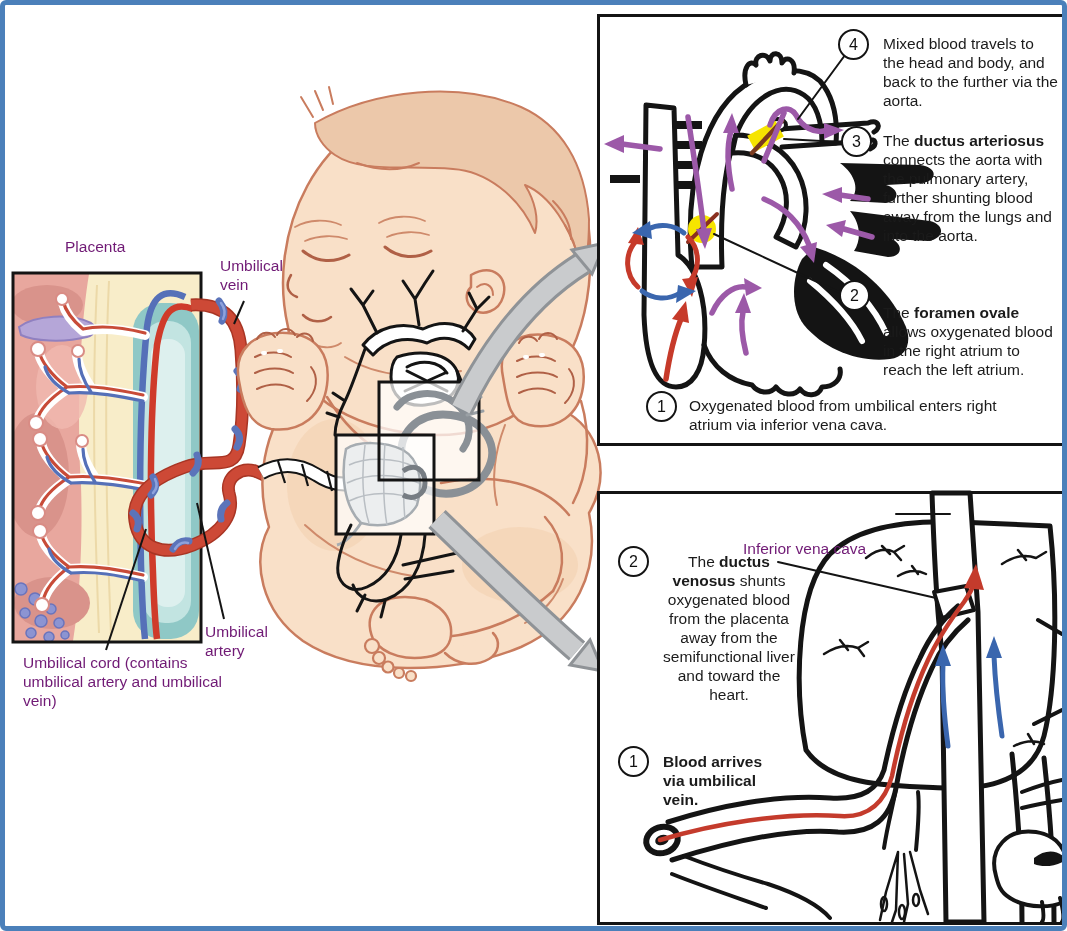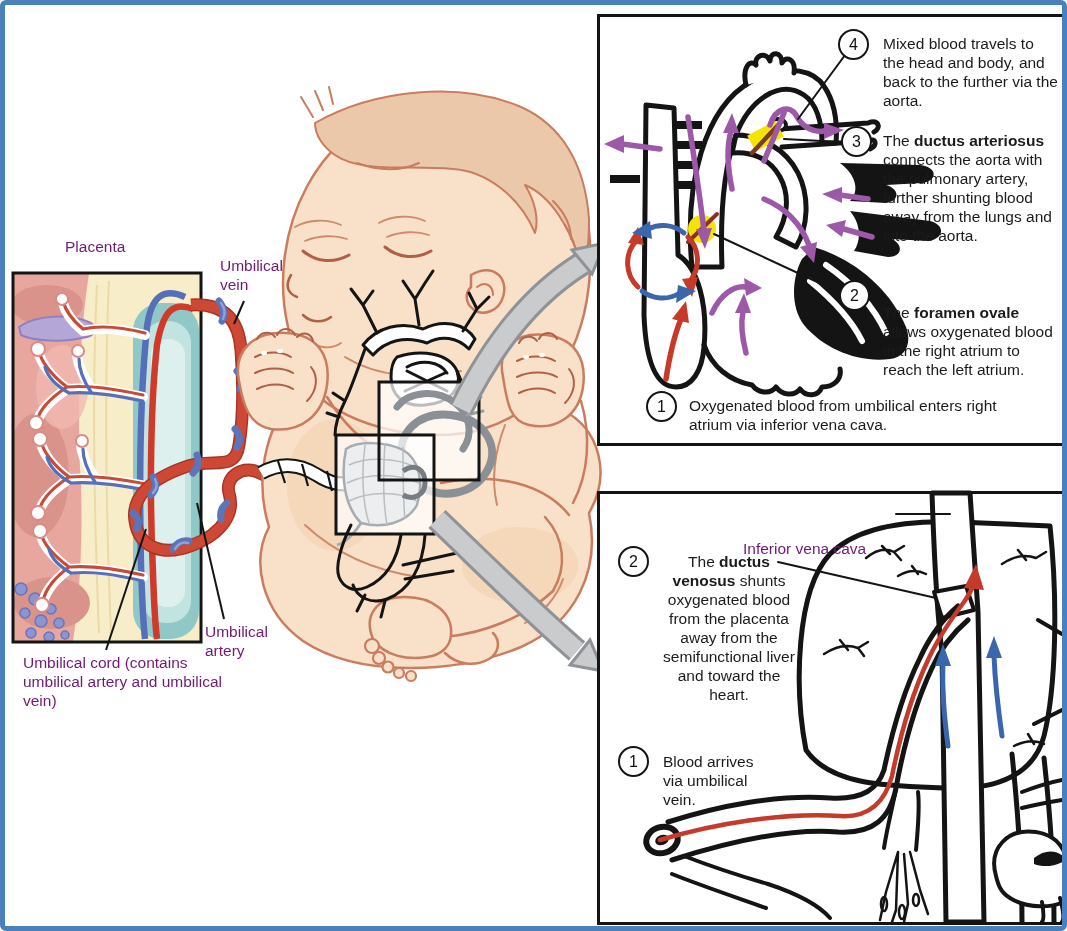--- a/index.html
+++ b/index.html
@@ -429,15 +429,15 @@
 <div class="lbl txt nowrap" style="left:738px; top:503px;margin-top:31px;">Inferior vena cava</div>
 
 <div class="num-circle" style="left:613px; top:541px;">
       <span>2</span>
     </div>
 <div class="step-text txt" style="left:658px; top:547px; width:132px;text-align:center;"><span>The </span><b>ductus venosus</b><span> shunts oxygenated blood from the placenta away from the semifunctional liver and toward the heart.</span></div>
 
 <div class="num-circle" style="left:613px; top:741px;">
       <span>1</span>
     </div>
-<div class="step-text txt" style="left:658px; top:747px; width:110px;"><span>Blood arrives via umbilical vein.</span><b></b><span></span></div>
+<div class="step-text txt" style="left:658px; top:747px; width:110px;font-weight:bold;"><span>Blood arrives via umbilical vein.</span><b></b><span></span></div>
 
 </div>
 
 </body></html>

